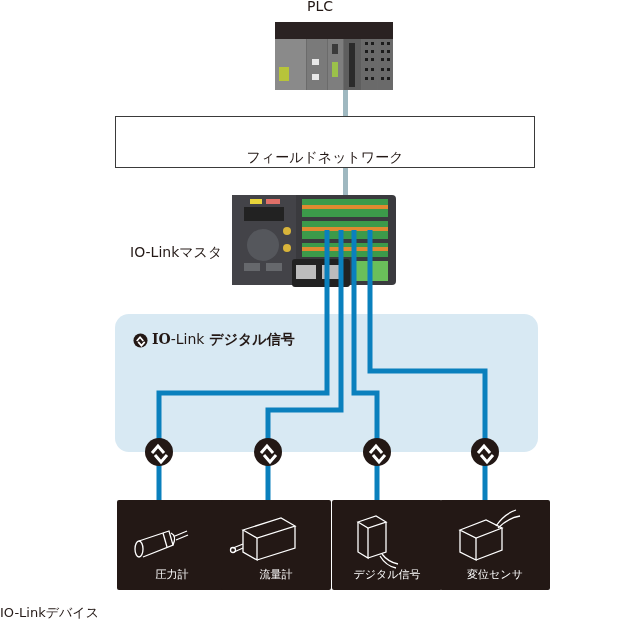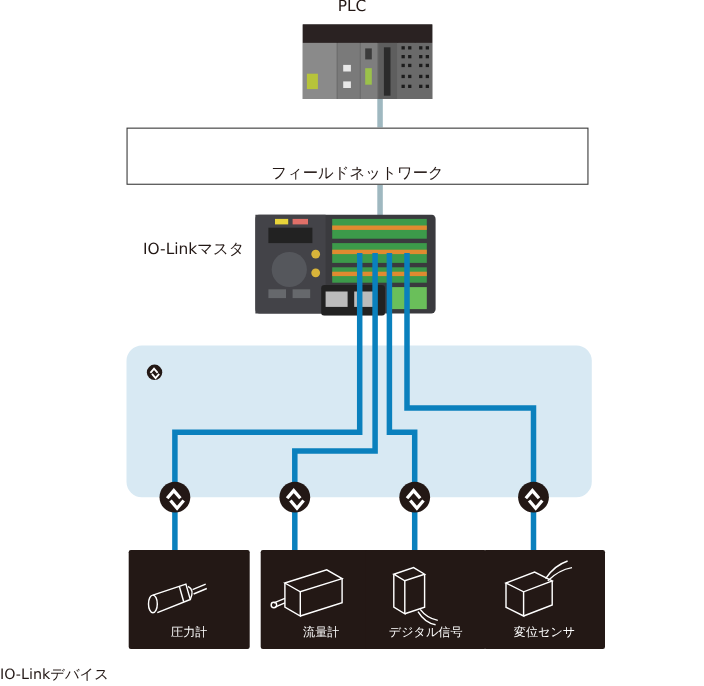--- a/index.html
+++ b/index.html
@@ -1,21 +1,21 @@
 <!DOCTYPE html>
 <html><head>
 <meta charset="utf-8">
 <style>
   html,body{margin:0;padding:0;background:#fff;}
   body{width:640px;height:624px;position:relative;overflow:hidden;font-family:"DejaVu Sans",sans-serif;color:#231815;}
   .abs{position:absolute;}
   .label{font-size:13px;color:#231815;white-space:nowrap;}
   #plc-label{left:0;width:640px;top:-2px;text-align:center;font-size:14px;}
   #network-box{left:115px;top:116px;width:420px;height:52px;border:1.5px solid #3a3a3a;box-sizing:border-box;background:#fff;display:flex;align-items:flex-end;justify-content:center;font-size:14px;}
-  #master-label{left:130px;top:218px;font-size:14px;}
+  #master-label{left:130px;top:244px;font-size:14px;}
   #signal-zone{left:115px;top:314px;width:423px;height:138px;background:#d8e9f3;border-radius:14px;}
   #signal-label{left:133px;top:331px;font-size:14px;display:flex;align-items:center;gap:4px;}
   #signal-label .io{font-weight:bold;font-family:"DejaVu Serif",serif;}
   .dev{width:110px;height:90px;background:#231815;border-radius:2px;top:500px;}
   .dev-label{position:absolute;bottom:8px;left:0;width:100%;text-align:center;color:#fff;font-size:11px;}
   .dev svg{position:absolute;left:0;top:0;}
   #devices-label{left:0;width:640px;top:604px;font-size:13px;}
 </style>
 </head>
 <body>
@@ -126,36 +126,37 @@
     </g>
   </g>
 </svg>
 
 <div class="abs" id="signal-label">
   <svg width="15" height="15" viewBox="-8 -8 16 16">
     <circle r="7.5" fill="#231815"></circle>
     <polyline points="-4,0.5 -0.5,-3.5 3,0.5" fill="none" stroke="#fff" stroke-width="1.8"></polyline>
     <polyline points="-2.5,1.5 1,5.5 4.5,1.5" fill="none" stroke="#fff" stroke-width="1.8"></polyline>
   </svg>
+  <span><span class="io">IO</span><span>-Link</span><span style="font-weight:bold"> デジタル信号</span></span>
 </div>
 
 <div class="abs dev" style="left:117px">
   <svg width="90" height="90">
     <g fill="none" stroke="#fff" stroke-width="1.3">
       <ellipse cx="22" cy="49" rx="4" ry="8"></ellipse>
       <path d="M22,41 L52,31 L56,45 L26,57"></path>
       <line x1="46" y1="33" x2="50" y2="47"></line>
       <path d="M54,33 Q60,36 56,45"></path>
       <line x1="58" y1="36" x2="70" y2="31"></line>
       <line x1="59" y1="40" x2="71" y2="35"></line>
     </g>
   </svg>
   <span class="dev-label">圧力計</span>
 </div>
-<div class="abs dev" style="left:237px">
+<div class="abs dev" style="left:221px">
   <svg width="90" height="90">
     <g fill="none" stroke="#fff" stroke-width="1.3">
       <path d="M22,30 L60,18 L74,26 L36,38 Z"></path>
       <path d="M22,30 L22,52 L36,60 L36,38"></path>
       <path d="M36,60 L74,48 L74,26"></path>
       <line x1="22" y1="44" x2="12" y2="48"></line>
       <line x1="22" y1="48" x2="13" y2="52"></line>
       <circle cx="12" cy="50" r="2.5"></circle>
     </g>
   </svg>

